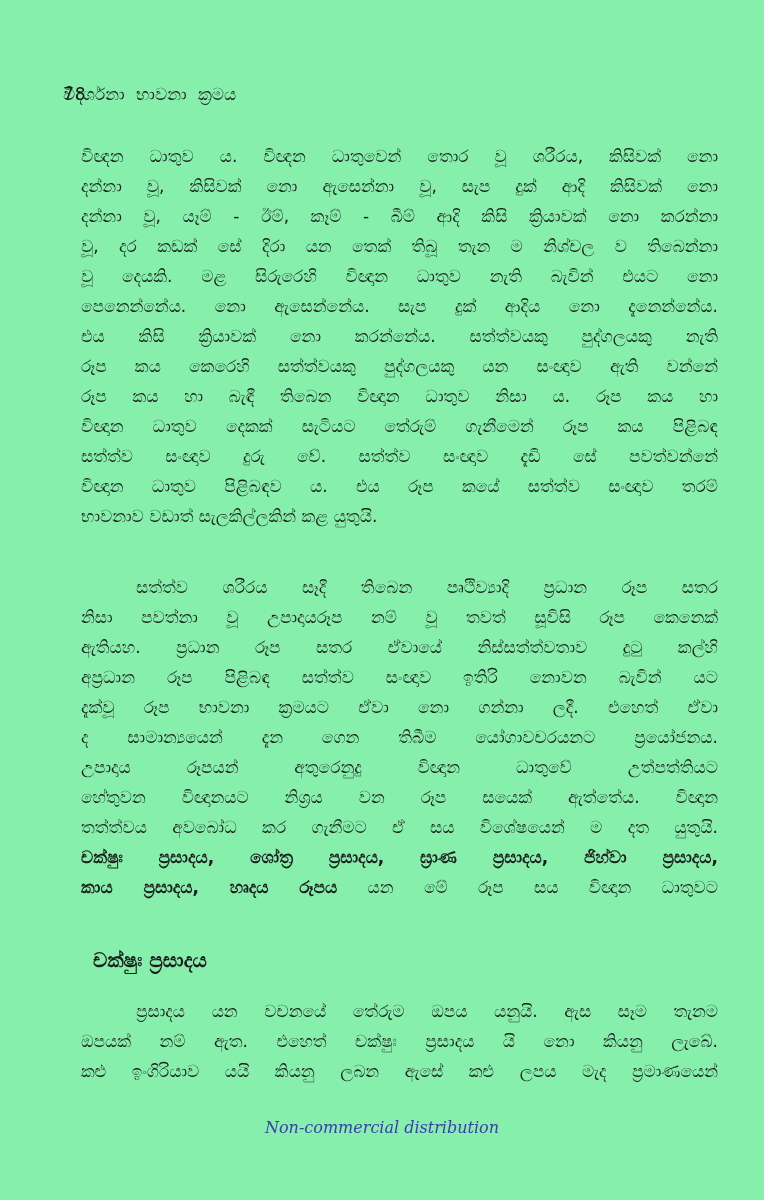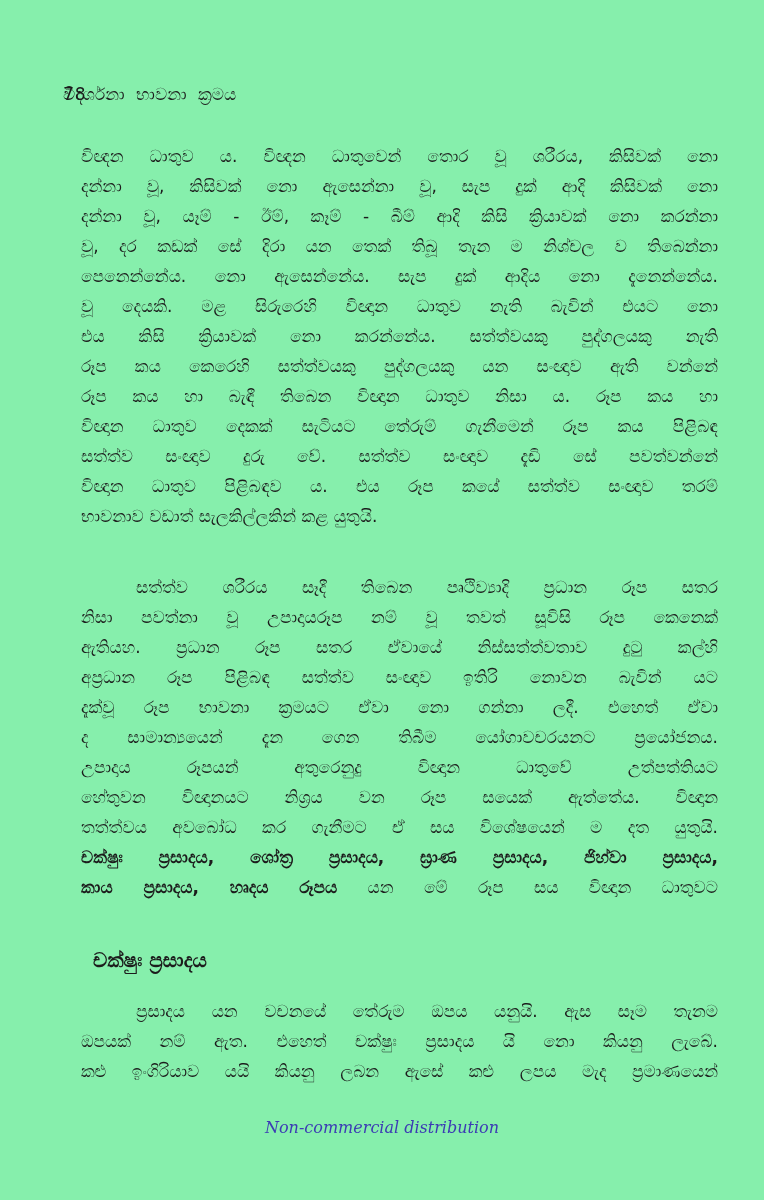--- a/index.html
+++ b/index.html
@@ -34,22 +34,22 @@
   <div class="header">
     <span class="pagenum">78</span>
     <span class="htitle">විදර්ශනා භාවනා ක්‍රමය</span>
   </div>
 
   <div class="para para1">
     <div class="line">විඥන ධාතුව ය. විඥන ධාතුවෙන් තොර වූ ශරීරය, කිසිවක් නො</div>
     <div class="line">දන්නා වූ, කිසිවක් නො ඇසෙන්නා වූ, සැප දුක් ආදි කිසිවක් නො</div>
     <div class="line">දන්නා වූ, යෑම් - ඊම්, කෑම් - බීම් ආදි කිසි ක්‍රියාවක් නො කරන්නා</div>
     <div class="line">වූ, දර කඩක් සේ දිරා යන තෙක් තිබූ තැන ම නිශ්චල ව තිබෙන්නා</div>
+    <div class="line">වූ දෙයකි. මළ සිරුරෙහි විඥාන ධාතුව නැති බැවින් එයට නො</div>
     <div class="line">පෙනෙන්නේය. නො ඇසෙන්නේය. සැප දුක් ආදිය නො දැනෙන්නේය.</div>
-    <div class="line">වූ දෙයකි. මළ සිරුරෙහි විඥාන ධාතුව නැති බැවින් එයට නො</div>
     <div class="line">එය කිසි ක්‍රියාවක් නො කරන්නේය. සත්ත්වයකු පුද්ගලයකු නැති</div>
     <div class="line">රූප කය කෙරෙහි සත්ත්වයකු පුද්ගලයකු යන සංඥාව ඇති වන්නේ</div>
     <div class="line">රූප කය හා බැඳී තිබෙන විඥාන ධාතුව නිසා ය. රූප කය හා</div>
     <div class="line">විඥාන ධාතුව දෙකක් සැටියට තේරුම් ගැනීමෙන් රූප කය පිළිබඳ</div>
     <div class="line">සත්ත්ව සංඥාව දුරු වේ. සත්ත්ව සංඥාව දැඩි සේ පවත්වන්නේ</div>
     <div class="line">විඥාන ධාතුව පිළිබඳව ය. එය රූප කයේ සත්ත්ව සංඥාව තරම්</div>
     <div class="line last">භාවනාව වඩාත් සැලකිල්ලකින් කළ යුතුයි.</div>
   </div>
 
   <div class="para para2">

